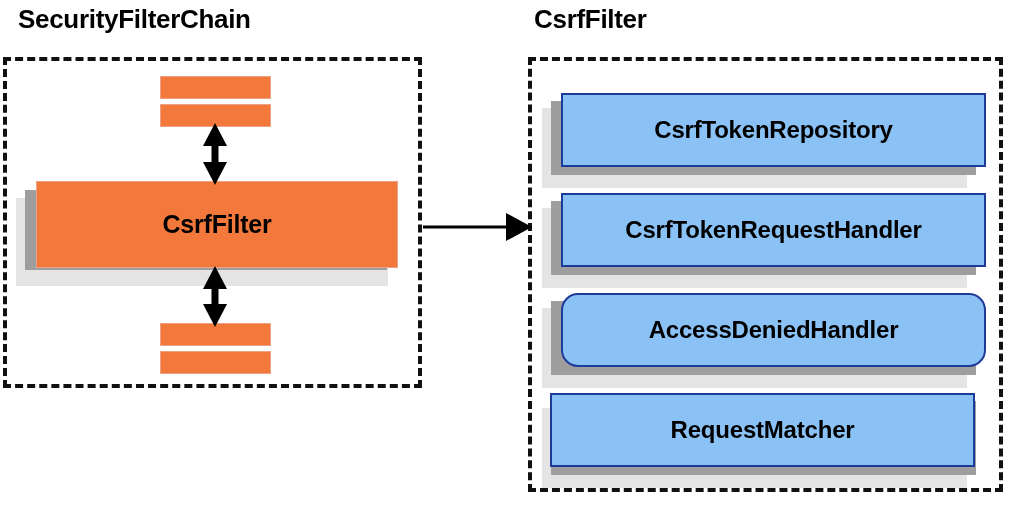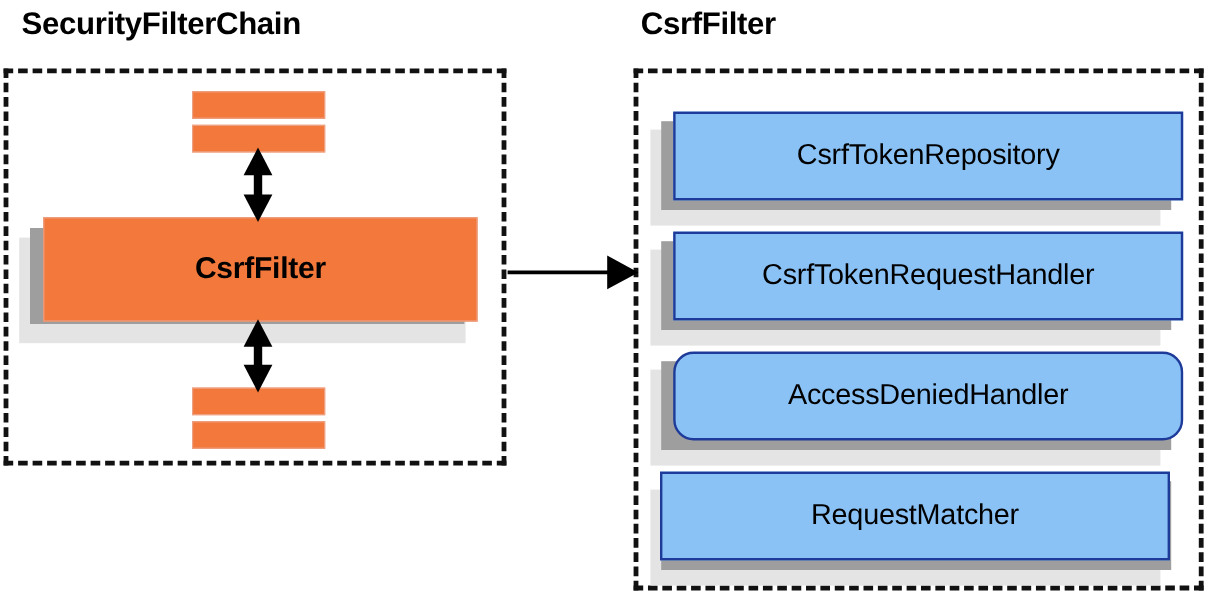--- a/index.html
+++ b/index.html
@@ -73,21 +73,21 @@
     position: absolute;
     background: #8bc2f5;
     border: 2px solid #1f3b99;
     box-sizing: border-box;
     display: flex;
     align-items: center;
     justify-content: center;
   }
   .blue-box .box-label {
     font-size: 24px;
-    font-weight: normal;
+    font-weight: bold;
     color: #000000;
     letter-spacing: -0.2px;
     white-space: nowrap;
   }
 
   
   #arrow-layer {
     position: absolute;
     left: 0;
     top: 0;

